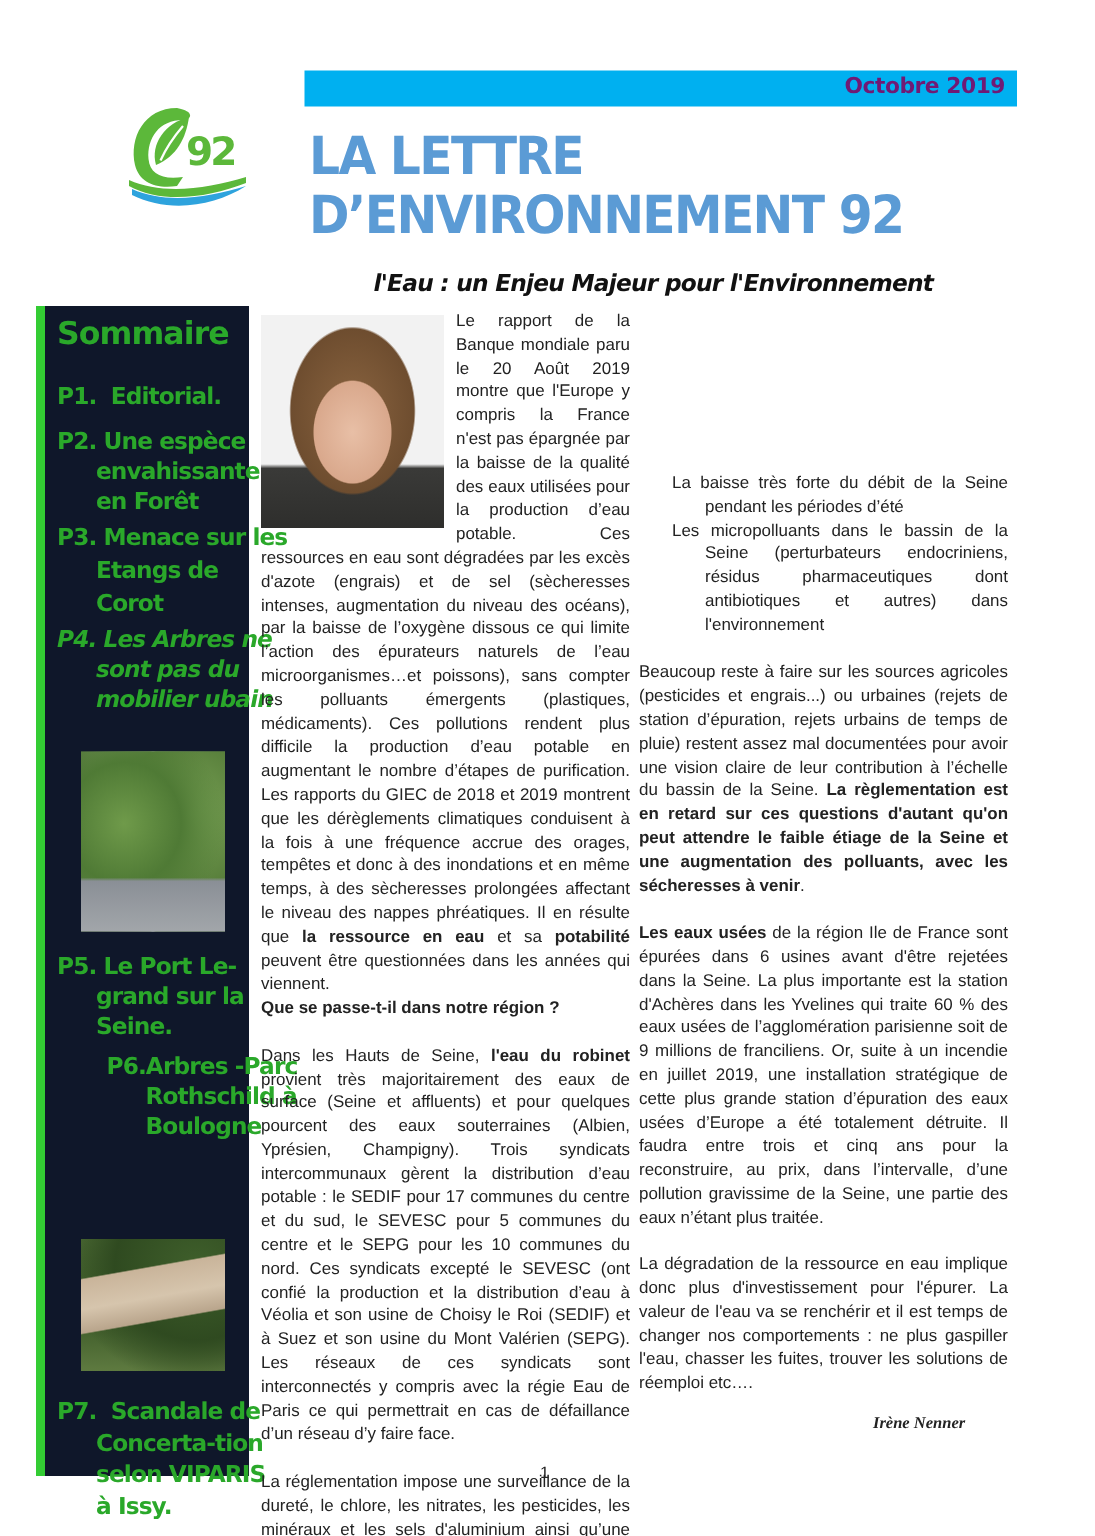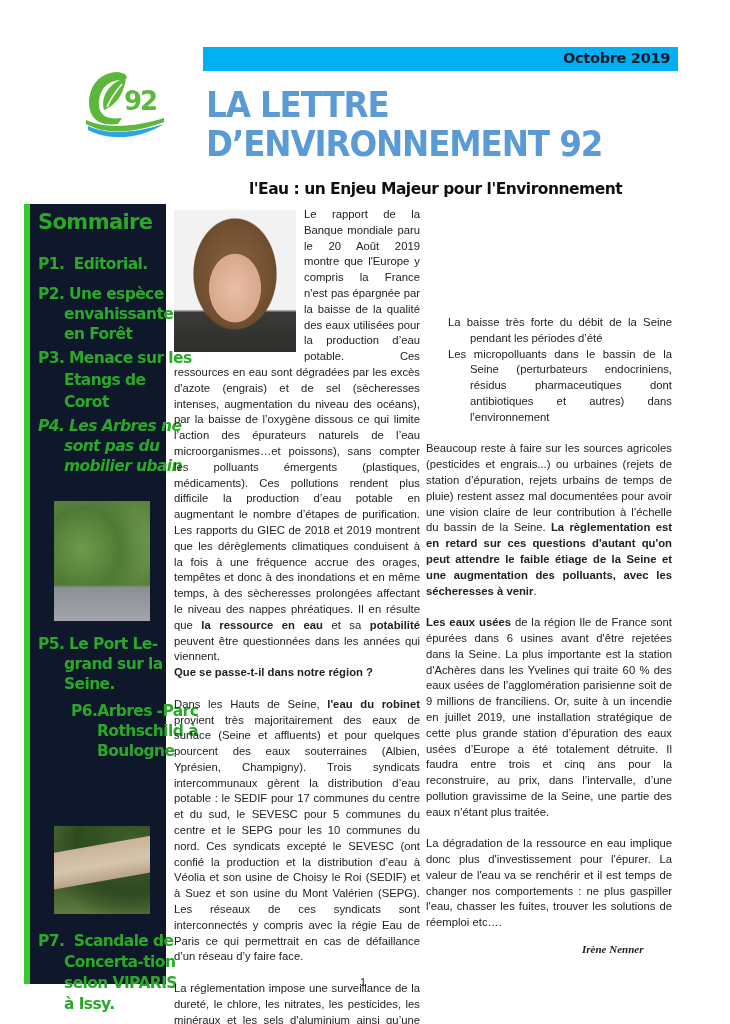--- a/index.html
+++ b/index.html
@@ -1,34 +1,34 @@
 <!DOCTYPE html>
 <html><head>
 <meta charset="utf-8">
 <style>
   html, body { margin: 0; padding: 0; background: #ffffff; }
   body { width: 730px; height: 1024px; position: relative; overflow: hidden;
          font-family: "Liberation Sans", "DejaVu Sans", sans-serif; color: #222; }
 
   .date-bar { position: absolute; left: 203px; top: 47px; width: 475px; height: 24px;
               background: #00b0f0; }
-  .date-bar span { position: absolute; right: 8px; top: 3px; color: #0f172a; font-weight: bold;
+  .date-bar span { position: absolute; right: 8px; top: 3px; color: #701a75; font-weight: bold;
                    font-size: 14.5px; font-family: "DejaVu Sans", sans-serif; letter-spacing: -0.3px; }
 
   .logo { position: absolute; left: 78px; top: 60px; width: 90px; height: 80px; }
 
   .title { position: absolute; left: 206px; top: 86px; color: #5b9bd5; font-weight: bold;
            font-family: "DejaVu Sans", sans-serif; font-size: 35px; line-height: 39px;
            letter-spacing: -1.2px; margin: 0; transform: scaleX(0.93); transform-origin: left top; }
   .title .l1 { display: block; }
   .title .l2 { display: block; }
 
   .headline { position: absolute; left: 249px; top: 180px; width: 380px; font-weight: bold;
               font-size: 15.5px; color: #111; font-family: "DejaVu Sans", sans-serif;
-              letter-spacing: -0.5px; margin: 0; white-space: nowrap; }
+              letter-spacing: -0.5px; margin: 0; white-space: nowrap; font-style: italic; }
 
   .sidebar { position: absolute; left: 24px; top: 204px; width: 142px; height: 780px;
              background: #0f172a; border-left: 6px solid #33cc33; box-sizing: border-box; }
   .sb-title { position: absolute; left: 8px; top: 6px; font-size: 21px; font-weight: bold; color: #2aa82a;
               font-family: "DejaVu Sans", sans-serif; letter-spacing: -0.6px; }
   .sb-item { position: absolute; left: 8px; font-weight: bold; color: #2aa82a; font-size: 15.5px;
              line-height: 20px; font-family: "DejaVu Sans", sans-serif; letter-spacing: -0.6px; }
   .sb-img { position: absolute; left: 24px; width: 96px; }
   .img-street { top: 297px; height: 120px;
     background:

